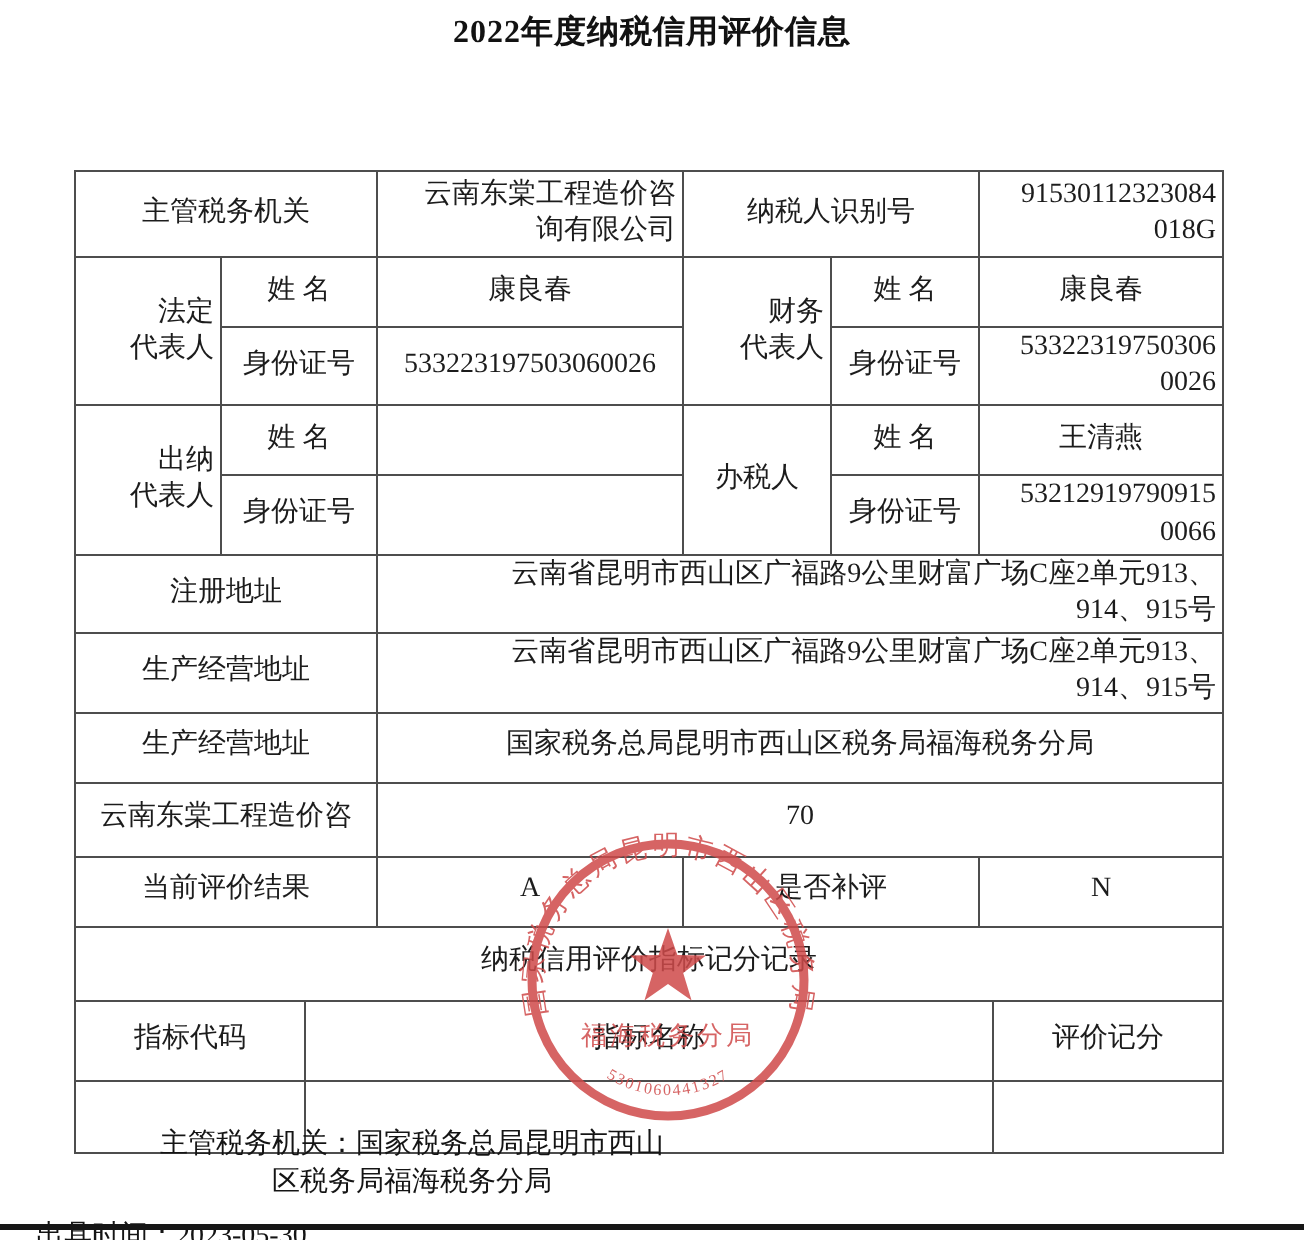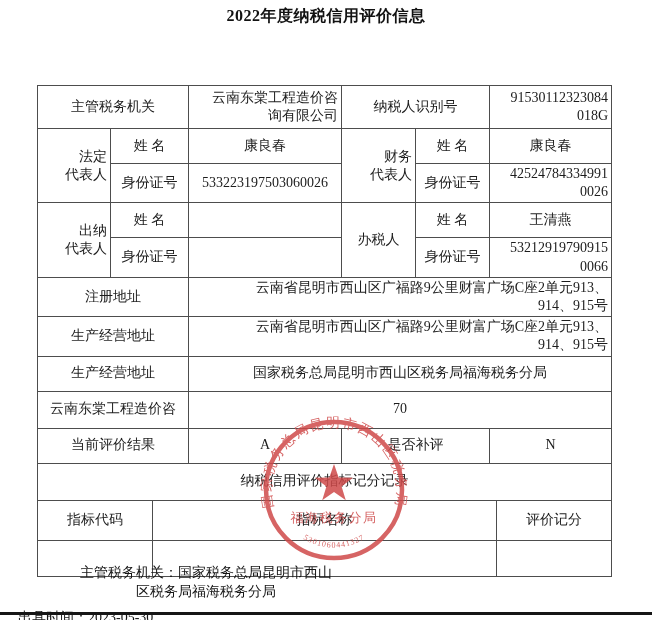--- a/index.html
+++ b/index.html
@@ -63,21 +63,21 @@
           <td>康良春</td>
           <td rowspan="2" class="pre">财务
 代表人</td>
           <td>姓 名</td>
           <td>康良春</td>
         </tr>
         <tr class="h35">
           <td>身份证号</td>
           <td>533223197503060026</td>
           <td>身份证号</td>
-          <td class="pre">42524784334991
+          <td class="pre">53322319750306
 0026</td>
         </tr>
         <tr class="h35">
           <td rowspan="2" class="pre">出纳
 代表人</td>
           <td>姓 名</td>
           <td></td>
           <td rowspan="2">办税人</td>
           <td>姓 名</td>
           <td>王清燕</td>

